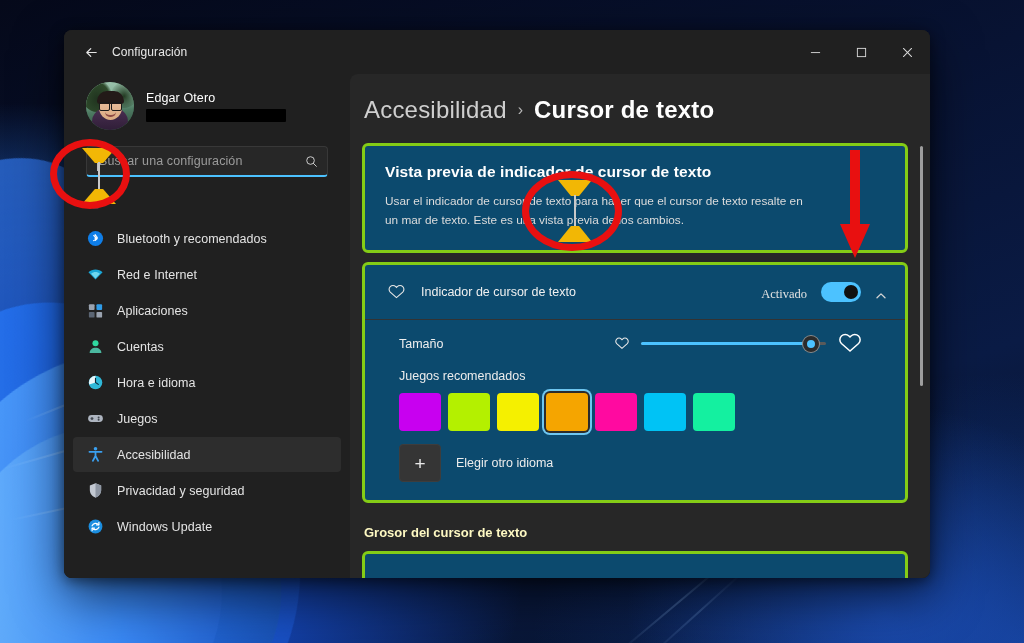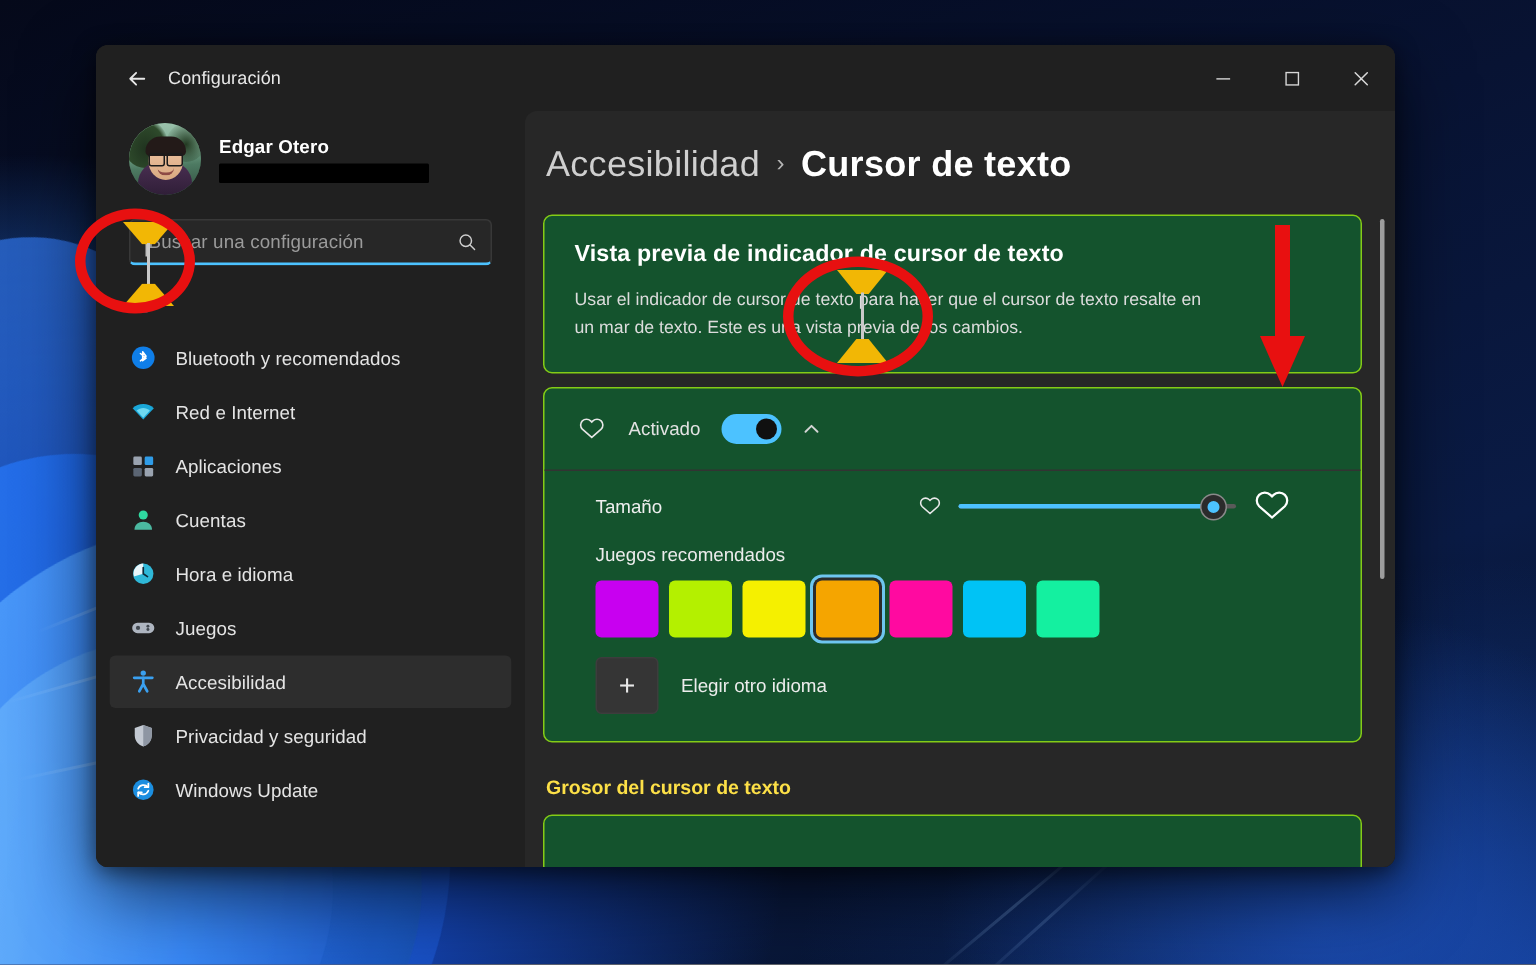--- a/index.html
+++ b/index.html
@@ -177,21 +177,21 @@
     content:''; position:absolute; top:0; width:9px; height:7px;
     border:1.3px solid #1b1b1b; border-radius:2px;
   }
   .avatar .av-glasses::before { left:0; }
   .avatar .av-glasses::after  { right:0; }
   .avatar .av-smile {
     position:absolute; left:19px; top:30px; width:11px; height:5px;
     border-bottom:2px solid #8d4a45; border-radius:0 0 11px 11px;
   }
   .profile-text { display:flex; flex-direction:column; gap:4px; min-width:0; }
-  .profile-name { color:#ffffff; font-size:12.5px; font-weight:700; letter-spacing:.1px; }
+  .profile-name { color:#ffffff; font-size:12.5px; font-weight:400; letter-spacing:.1px; }
   .profile-mail-redacted {
     width: 140px; height: 13px; background:#000000; border-radius:1px;
   }
 
   
   .search-wrap { padding: 2px 13px 0 13px; position: relative; margin-bottom: 4px; }
   .search-box {
     height: 31px;
     background: #272727;
     border: 1px solid #383838;
@@ -255,22 +255,22 @@
   .breadcrumb {
     display:flex; align-items:center; gap:11px;
     margin-bottom: 19px;
     padding-left: 2px;
   }
   .bc-part { color:#cfcfcf; font-size:24px; font-weight:400; letter-spacing:.2px; }
   .bc-sep { color:#b5b5b5; font-size:16px; }
   .bc-current { color:#ffffff; font-size:24px; font-weight:700; letter-spacing:.2px; }
 
   .card {
-    background: #14532d;
-    border: 1px solid #84cc16;
+    background: #0c4a6e;
+    border: 3px solid #84cc16;
     border-radius: 6px;
     margin-bottom: 9px;
   }
   .card.preview { padding: 17px 20px 20px 20px; }
   .preview-title {
     color:#ffffff; font-size:15.5px; font-weight:700;
     margin-bottom: 11px; letter-spacing:.1px;
   }
   .preview-desc {
     color:#dcdcdc; font-size:11.8px; line-height:1.62;
@@ -283,21 +283,21 @@
     padding: 0 18px 0 20px;
     height: 54px;
   }
   .row.divider { border-top: 1px solid #333333; }
   .row-icon {
     width: 22px; flex:0 0 22px;
     display:flex; align-items:center; justify-content:center;
     color:#e6e6e6; margin-right: 14px;
   }
   .row-label { color:#f0f0f0; font-size:12.5px; flex:1; }
-  .row-right { display:flex; align-items:center; gap:14px; }
+  .row-right { display:flex; align-items:flex-end; gap:14px;font-family:Liberation Serif, serif; }
   .row-state { color:#e2e2e2; font-size:12.5px; }
 
   
   .toggle {
     width: 40px; height: 20px;
     border-radius: 10px;
     background: #4cc2ff;
     position: relative;
   }
   .toggle .knob {
@@ -353,21 +353,21 @@
     width: 42px; height: 38px;
     border-radius: 4px;
     background: #353535;
     border: 1px solid #3d3d3d;
     display:flex; align-items:center; justify-content:center;
     color:#e8e8e8; font-size:19px; font-weight:300; line-height:1;
   }
   .other-color-label { color:#ececec; font-size:12.5px; }
 
   .section-heading {
-    color:#fde047; font-size:13px; font-weight:700;
+    color:#fef9c3; font-size:13px; font-weight:700;
     margin: 22px 0 11px 2px;
   }
   .card.stub { height: 40px; }
 
   
   .vscroll {
     position:absolute; right: 7px; top: 72px;
     width: 3px; height: 240px;
     border-radius: 2px;
     background: #9d9d9d;
@@ -622,20 +622,21 @@
           </div>
 
           <div class="card group">
 
             <div class="row">
               <span class="row-icon">
                 <svg width="19" height="19" viewBox="0 0 20 20" fill="none" stroke="currentColor" stroke-width="1.15">
                   <path d="M10 15.4L3.4 9.6a4.1 4.1 0 010-5.8 4.1 4.1 0 015.8 0L10 4.6l.8-.8a4.1 4.1 0 015.8 0 4.1 4.1 0 010 5.8z"></path>
                 </svg>
               </span>
+              <span class="row-label">Indicador de cursor de texto</span>
               <span class="row-right">
                 <span class="row-state">Activado</span>
                 <span class="toggle">
                   <span class="knob"></span>
                 </span>
                 <span class="chev">
                   <svg viewBox="0 0 12 12" fill="none" stroke="currentColor" stroke-width="1.3">
                     <path d="M2 7.8L6 3.9l4 3.9" stroke-linecap="round" stroke-linejoin="round"></path>
                   </svg>
                 </span>

